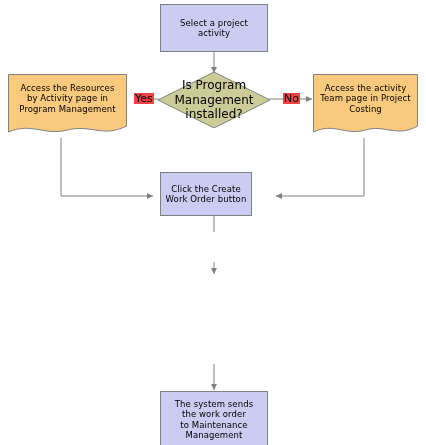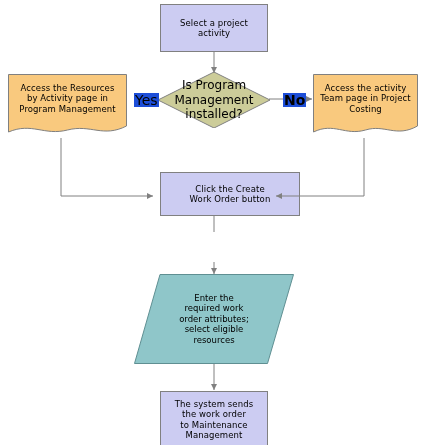--- a/index.html
+++ b/index.html
@@ -108,23 +108,23 @@
     font-size: 8.5px;
     color: #000000;
     text-align: center;
     line-height: 1.25;
     white-space: pre-line;
   }
 
   
   .edge-label {
     position: absolute;
-    font-size: 14px;
+    font-size: 11px;
     color: #000000;
-    background: #1d4ed8;
+    background: #ef4444;
     padding: 0 1px;
     line-height: 1;
     z-index: 3;
   }
 
   
   #connectors {
     position: absolute;
     left: 0; top: 0;
     width: 426px;
@@ -190,41 +190,31 @@
     <svg class="doc-shape" viewBox="0 0 105 64" preserveAspectRatio="none">
       <path d="M0.5,0.5 L104.5,0.5 L104.5,52
                C 83,64 72,50 52.5,56
                C 32,62 21,48 0.5,58 Z" fill="#f9c97e" stroke="#808080" stroke-width="1"></path>
     </svg>
     <span class="doc-text">Access the activity
 Team page in Project
 Costing</span>
   </div>
 
-  <div class="node process" style="left:160px; top:172px; width:140px; height:44px;">
+  <div class="node process" style="left:160px; top:172px; width:92px; height:44px;">
     <span>Click the Create
 Work Order button</span>
   </div>
 
 
-  <div class="node data-shape-node" style="left:134px; top:274px; width:160px; height:90px;">
-    <svg class="par-shape" viewBox="0 0 160 90" preserveAspectRatio="none">
-      <polygon points="26,0.5 159.5,0.5 133.5,89.5 0.5,89.5" fill="#8fc6c9" stroke="#5f8f92" stroke-width="1"></polygon>
-    </svg>
-    <span class="par-text">Enter the
-required work
-order attributes;
-select eligible
-resources</span>
-  </div>
 
   <div class="node process" style="left:160px; top:391px; width:108px; height:57px;">
     <span>The system sends
 the work order
 to Maintenance
 Management</span>
   </div>
 
   <div class="edge-label" style="left:134px; top:93px;">Yes</div>
 
-  <div class="edge-label" style="left:283px; top:93px;font-weight:bold;">No</div>
+  <div class="edge-label" style="left:283px; top:93px;">No</div>
 
 </div>
 
 </body></html>

